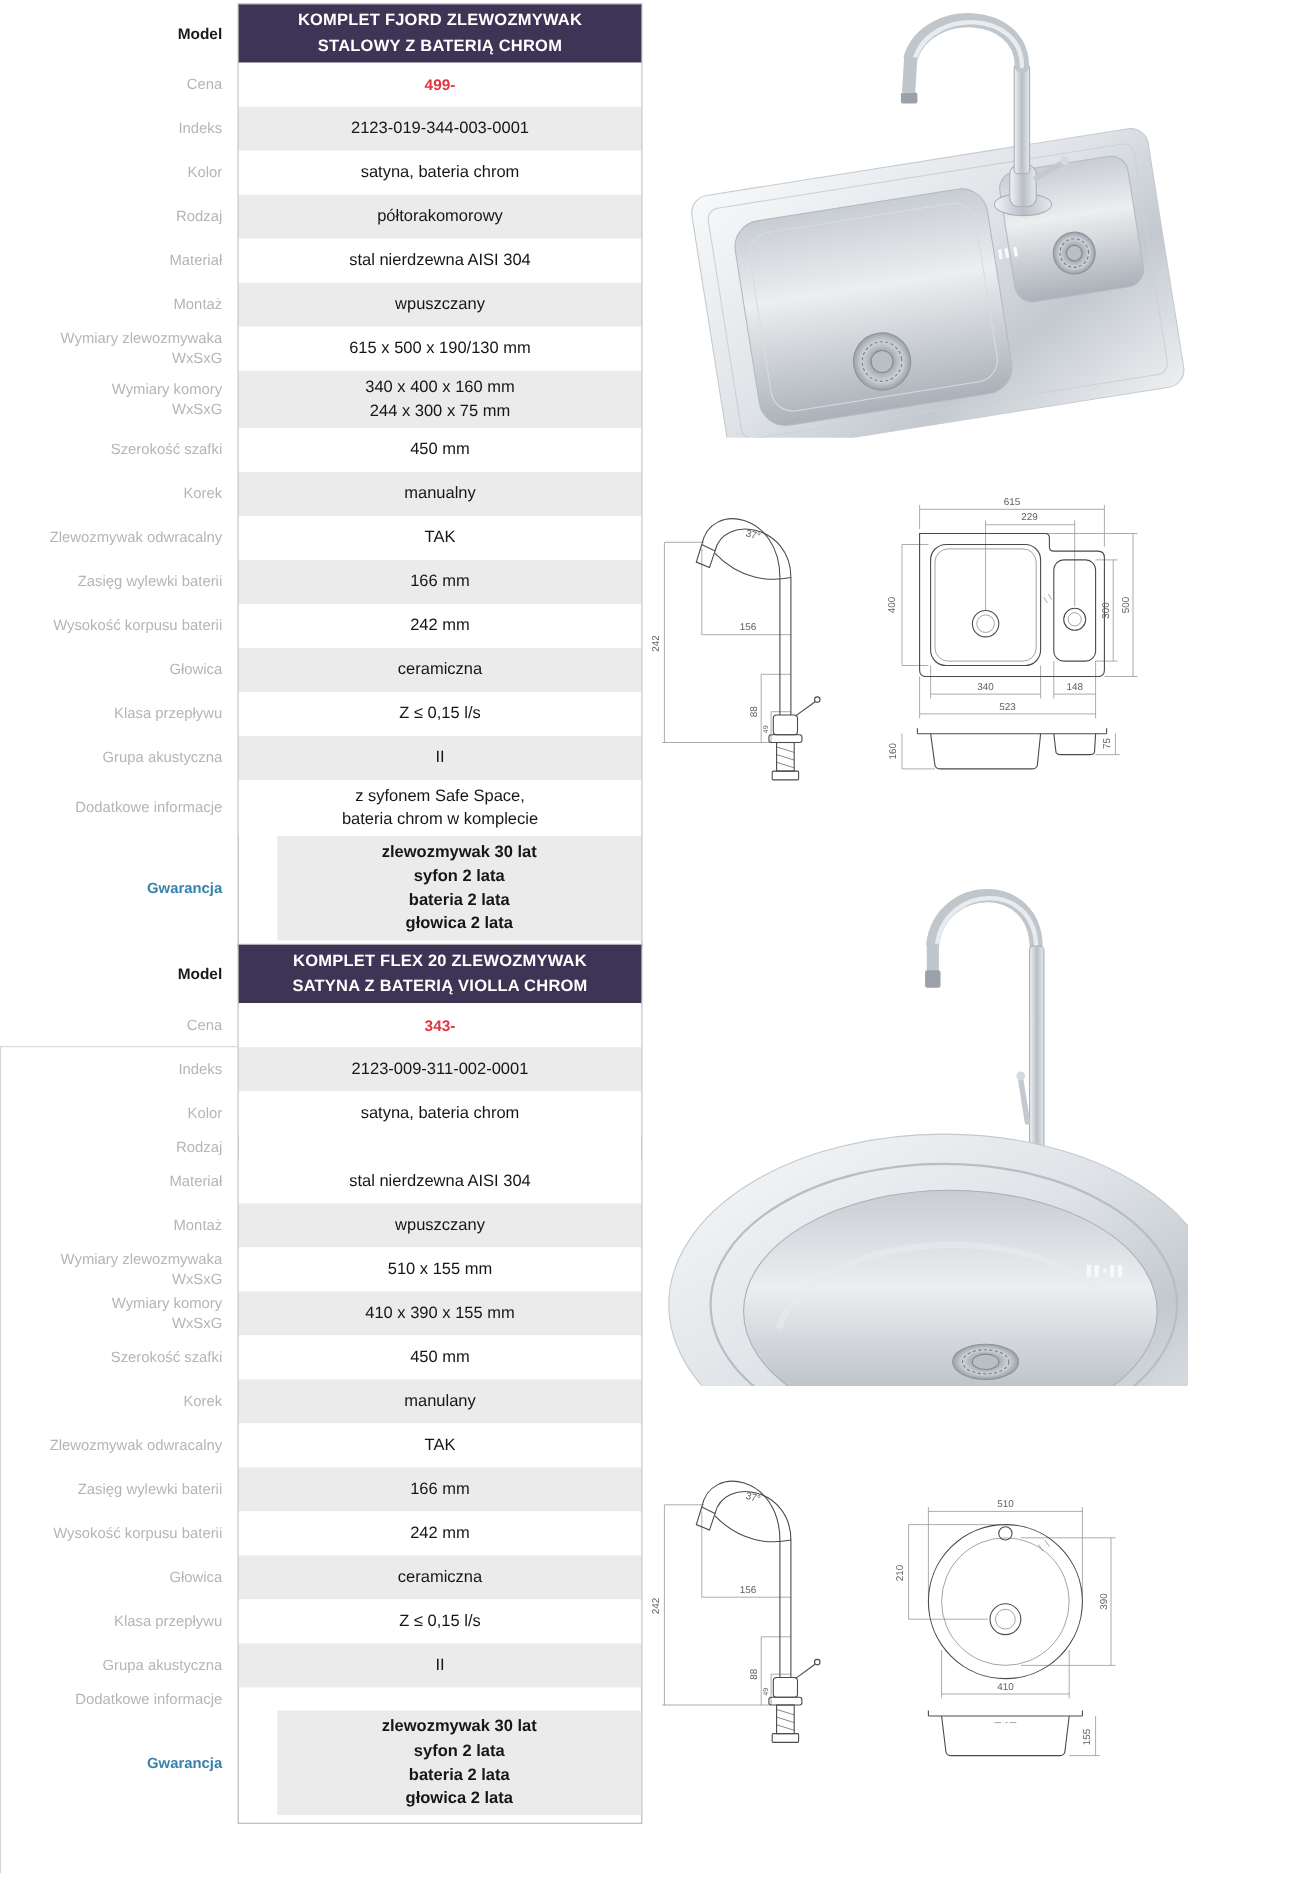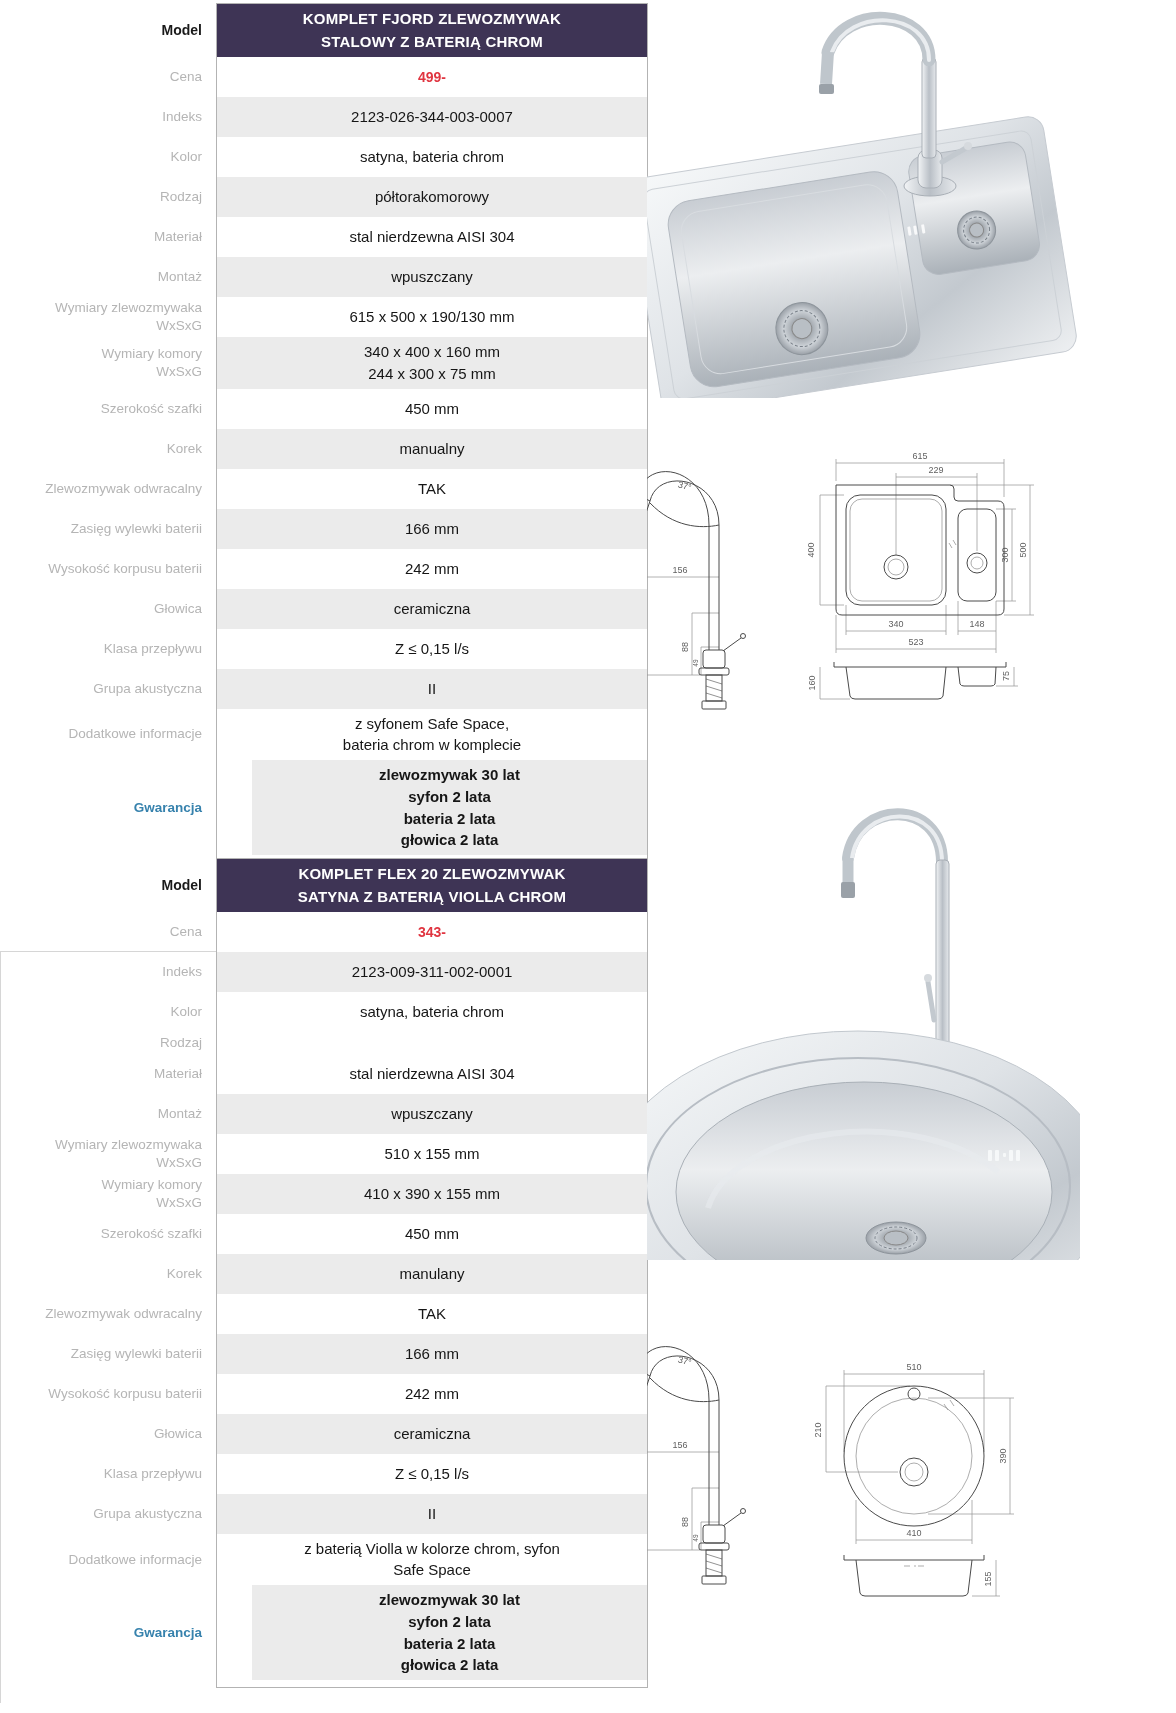--- a/index.html
+++ b/index.html
@@ -1,18 +1,18 @@
 <!DOCTYPE html>
 <html><head>
 <meta charset="utf-8">
 <style>
   html,body{margin:0;padding:0;background:#fff;}
   .page{position:relative;width:1176px;height:1713px;background:#ffffff;overflow:hidden;
         font-family:"Liberation Sans",sans-serif;}
-  .block{position:absolute;width:648px;}
+  .block{position:absolute;width:584px;}
   .value-frame{position:absolute;left:216px;top:0;right:0;bottom:0;border:1px solid #b3b3b3;pointer-events:none;}
   .spec-rows{display:flex;flex-direction:column;}
   .spec-row{display:flex;align-items:stretch;position:relative;z-index:1;}
   .lbl{width:216px;box-sizing:border-box;padding:2px 14px 2px 0;display:flex;flex-direction:column;
        justify-content:center;align-items:flex-end;text-align:right;color:#b5b5b5;font-size:13.5px;line-height:1.3;}
   .lbl.warranty{color:#3782ad;font-weight:bold;}
   .val{flex:1;margin:0 1px;display:flex;flex-direction:column;justify-content:center;align-items:center;
        text-align:center;font-size:15px;color:#161616;min-height:40px;padding:4px 10px;box-sizing:border-box;
        line-height:1.45;background:#ffffff;}
   .spec-row.alt .val{background:#ebebeb;}
@@ -52,21 +52,21 @@
               <div>Cena</div>
             </div>
             <div class="val price">
               <div>499-</div>
             </div>
           </div><div class="spec-row alt">
             <div class="lbl">
               <div>Indeks</div>
             </div>
             <div class="val">
-              <div>2123-026-344-003-0007</div>
+              <div>2123-019-344-003-0001</div>
             </div>
           </div><div class="spec-row">
             <div class="lbl">
               <div>Kolor</div>
             </div>
             <div class="val">
               <div>satyna, bateria chrom</div>
             </div>
           </div><div class="spec-row alt">
             <div class="lbl">
@@ -302,24 +302,20 @@
           </div><div class="spec-row alt">
             <div class="lbl">
               <div>Grupa akustyczna</div>
             </div>
             <div class="val">
               <div>II</div>
             </div>
           </div><div class="spec-row">
             <div class="lbl">
               <div>Dodatkowe informacje</div>
-            </div>
-            <div class="val">
-              <div>z baterią Violla w kolorze chrom, syfon</div>
-              <div>Safe Space</div>
             </div>
           </div><div class="spec-row alt">
             <div class="lbl warranty">
               <div>Gwarancja</div>
             </div>
             <div class="val bold">
               <div>zlewozmywak 30 lat</div>
               <div>syfon 2 lata</div>
               <div>bateria 2 lata</div>
               <div>głowica 2 lata</div>

